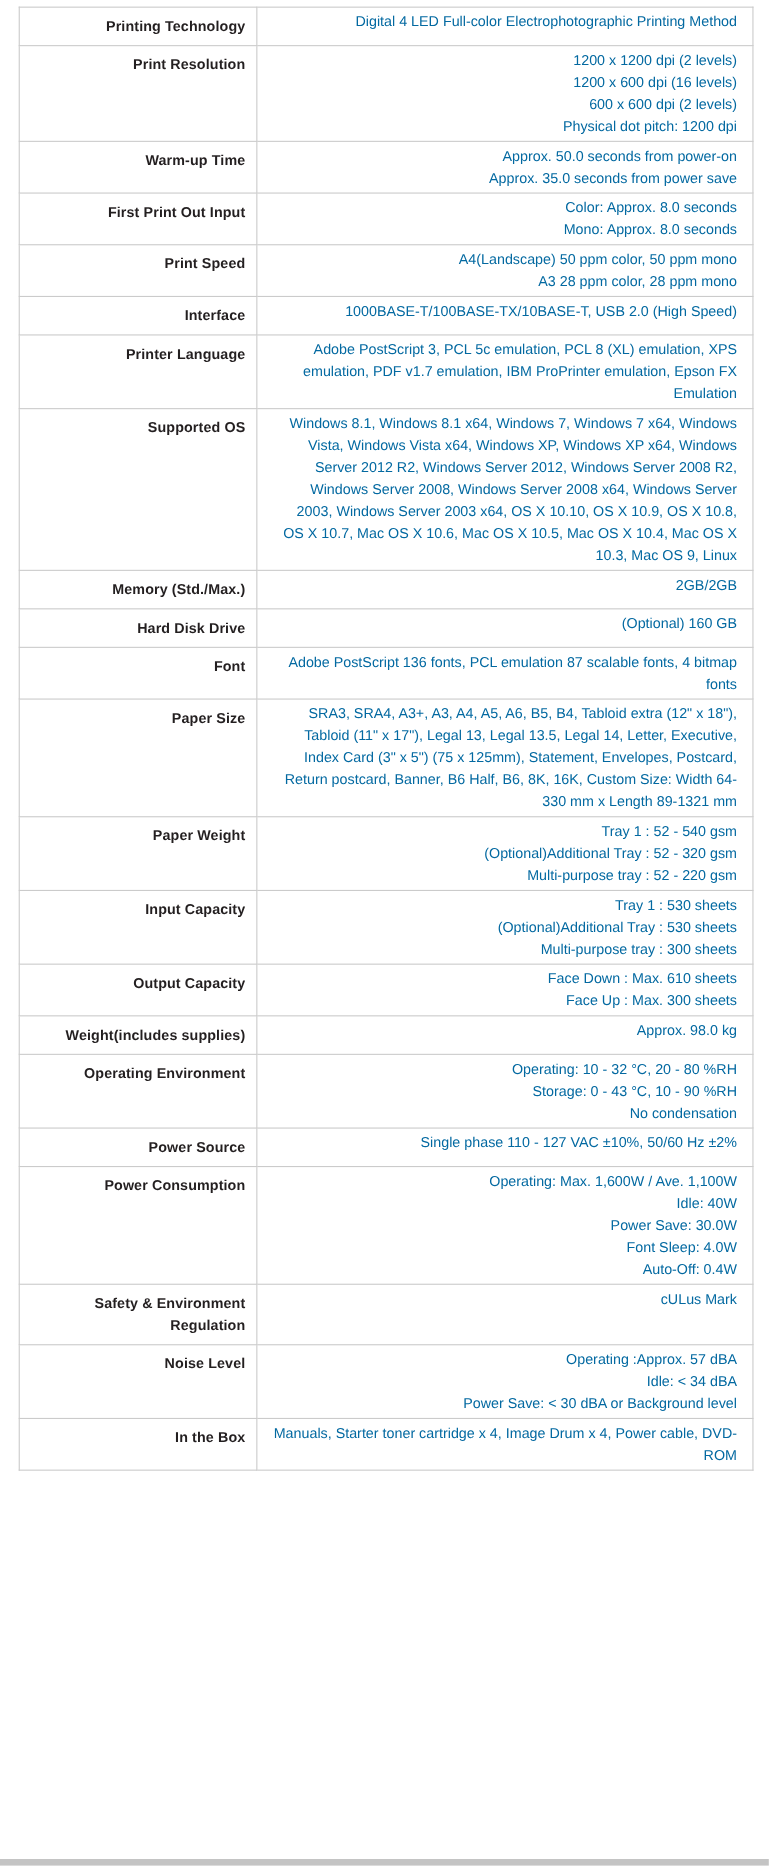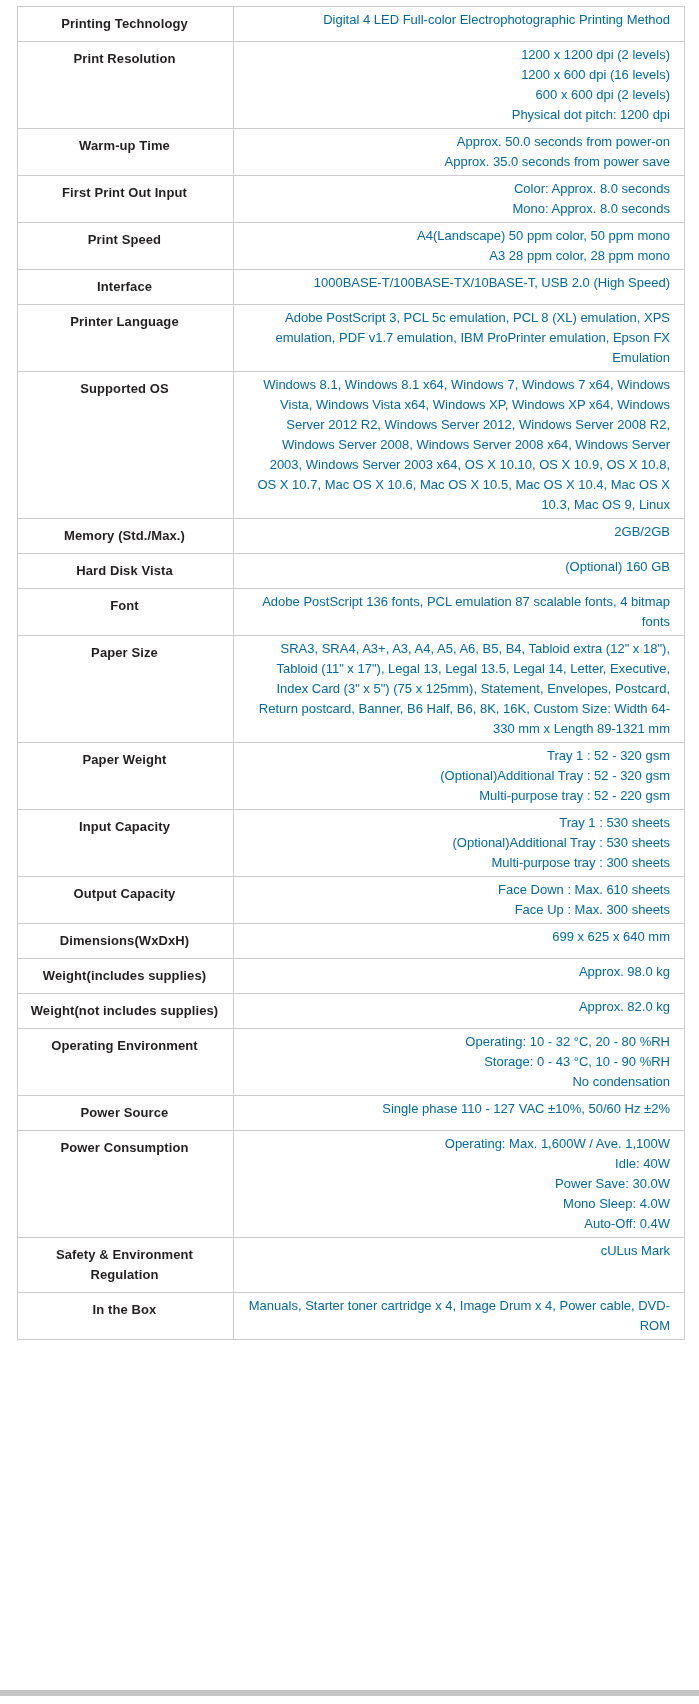--- a/index.html
+++ b/index.html
@@ -25,21 +25,21 @@
   .spec-table td {
     border: 1px solid #cbcbcb;
     vertical-align: top;
     font-size: 13px;
     line-height: 20px;
   }
   td.label-cell {
     width: 197px;
     font-weight: bold;
     color: #231f20;
-    text-align: center;
+    text-align: right;
     padding: 7px 10px 7px 8px;
     letter-spacing: 0.1px;
   }
   td.value-cell {
     color: #0369a1;
     text-align: right;
     padding: 3px 14px;
   }
   .value-line {
     display: block;
@@ -112,76 +112,64 @@
           <div class="value-line">Windows 8.1, Windows 8.1 x64, Windows 7, Windows 7 x64, Windows Vista, Windows Vista x64, Windows XP, Windows XP x64, Windows Server 2012 R2, Windows Server 2012, Windows Server 2008 R2, Windows Server 2008, Windows Server 2008 x64, Windows Server 2003, Windows Server 2003 x64, OS X 10.10, OS X 10.9, OS X 10.8, OS X 10.7, Mac OS X 10.6, Mac OS X 10.5, Mac OS X 10.4, Mac OS X 10.3, Mac OS 9, Linux</div>
         </td>
       </tr>
       <tr>
         <td class="label-cell">Memory (Std./Max.)</td>
         <td class="value-cell">
           <div class="value-line">2GB/2GB</div>
         </td>
       </tr>
       <tr>
-        <td class="label-cell">Hard Disk Vista</td>
+        <td class="label-cell">Hard Disk Drive</td>
         <td class="value-cell">
           <div class="value-line">(Optional) 160 GB</div>
         </td>
       </tr>
       <tr>
         <td class="label-cell">Font</td>
         <td class="value-cell">
           <div class="value-line">Adobe PostScript 136 fonts, PCL emulation 87 scalable fonts, 4 bitmap fonts</div>
         </td>
       </tr>
       <tr>
         <td class="label-cell">Paper Size</td>
         <td class="value-cell">
           <div class="value-line">SRA3, SRA4, A3+, A3, A4, A5, A6, B5, B4, Tabloid extra (12" x 18"), Tabloid (11" x 17"), Legal 13, Legal 13.5, Legal 14, Letter, Executive, Index Card (3" x 5") (75 x 125mm), Statement, Envelopes, Postcard, Return postcard, Banner, B6 Half, B6, 8K, 16K, Custom Size: Width 64-330 mm x Length 89-1321 mm</div>
         </td>
       </tr>
       <tr>
         <td class="label-cell">Paper Weight</td>
         <td class="value-cell">
-          <div class="value-line">Tray 1 : 52 - 320 gsm</div>
+          <div class="value-line">Tray 1 : 52 - 540 gsm</div>
           <div class="value-line">(Optional)Additional Tray : 52 - 320 gsm</div>
           <div class="value-line">Multi-purpose tray : 52 - 220 gsm</div>
         </td>
       </tr>
       <tr>
         <td class="label-cell">Input Capacity</td>
         <td class="value-cell">
           <div class="value-line">Tray 1 : 530 sheets</div>
           <div class="value-line">(Optional)Additional Tray : 530 sheets</div>
           <div class="value-line">Multi-purpose tray : 300 sheets</div>
         </td>
       </tr>
       <tr>
         <td class="label-cell">Output Capacity</td>
         <td class="value-cell">
           <div class="value-line">Face Down : Max. 610 sheets</div>
           <div class="value-line">Face Up : Max. 300 sheets</div>
         </td>
       </tr>
       <tr>
-        <td class="label-cell">Dimensions(WxDxH)</td>
-        <td class="value-cell">
-          <div class="value-line">699 x 625 x 640 mm</div>
-        </td>
-      </tr>
-      <tr>
         <td class="label-cell">Weight(includes supplies)</td>
         <td class="value-cell">
           <div class="value-line">Approx. 98.0 kg</div>
-        </td>
-      </tr>
-      <tr>
-        <td class="label-cell">Weight(not includes supplies)</td>
-        <td class="value-cell">
-          <div class="value-line">Approx. 82.0 kg</div>
         </td>
       </tr>
       <tr>
         <td class="label-cell">Operating Environment</td>
         <td class="value-cell">
           <div class="value-line">Operating: 10 - 32 °C, 20 - 80 %RH</div>
           <div class="value-line">Storage: 0 - 43 °C, 10 - 90 %RH</div>
           <div class="value-line">No condensation</div>
         </td>
       </tr>
@@ -190,28 +178,36 @@
         <td class="value-cell">
           <div class="value-line">Single phase 110 - 127 VAC ±10%, 50/60 Hz ±2%</div>
         </td>
       </tr>
       <tr>
         <td class="label-cell">Power Consumption</td>
         <td class="value-cell">
           <div class="value-line">Operating: Max. 1,600W / Ave. 1,100W</div>
           <div class="value-line">Idle: 40W</div>
           <div class="value-line">Power Save: 30.0W</div>
-          <div class="value-line">Mono Sleep: 4.0W</div>
+          <div class="value-line">Font Sleep: 4.0W</div>
           <div class="value-line">Auto-Off: 0.4W</div>
         </td>
       </tr>
       <tr>
         <td class="label-cell">Safety &amp; Environment Regulation</td>
         <td class="value-cell">
           <div class="value-line">cULus Mark</div>
+        </td>
+      </tr>
+      <tr>
+        <td class="label-cell">Noise Level</td>
+        <td class="value-cell">
+          <div class="value-line">Operating :Approx. 57 dBA</div>
+          <div class="value-line">Idle: &lt; 34 dBA</div>
+          <div class="value-line">Power Save: &lt; 30 dBA or Background level</div>
         </td>
       </tr>
       <tr>
         <td class="label-cell">In the Box</td>
         <td class="value-cell">
           <div class="value-line">Manuals, Starter toner cartridge x 4, Image Drum x 4, Power cable, DVD-ROM</div>
         </td>
       </tr>
     </tbody>
 </table>

